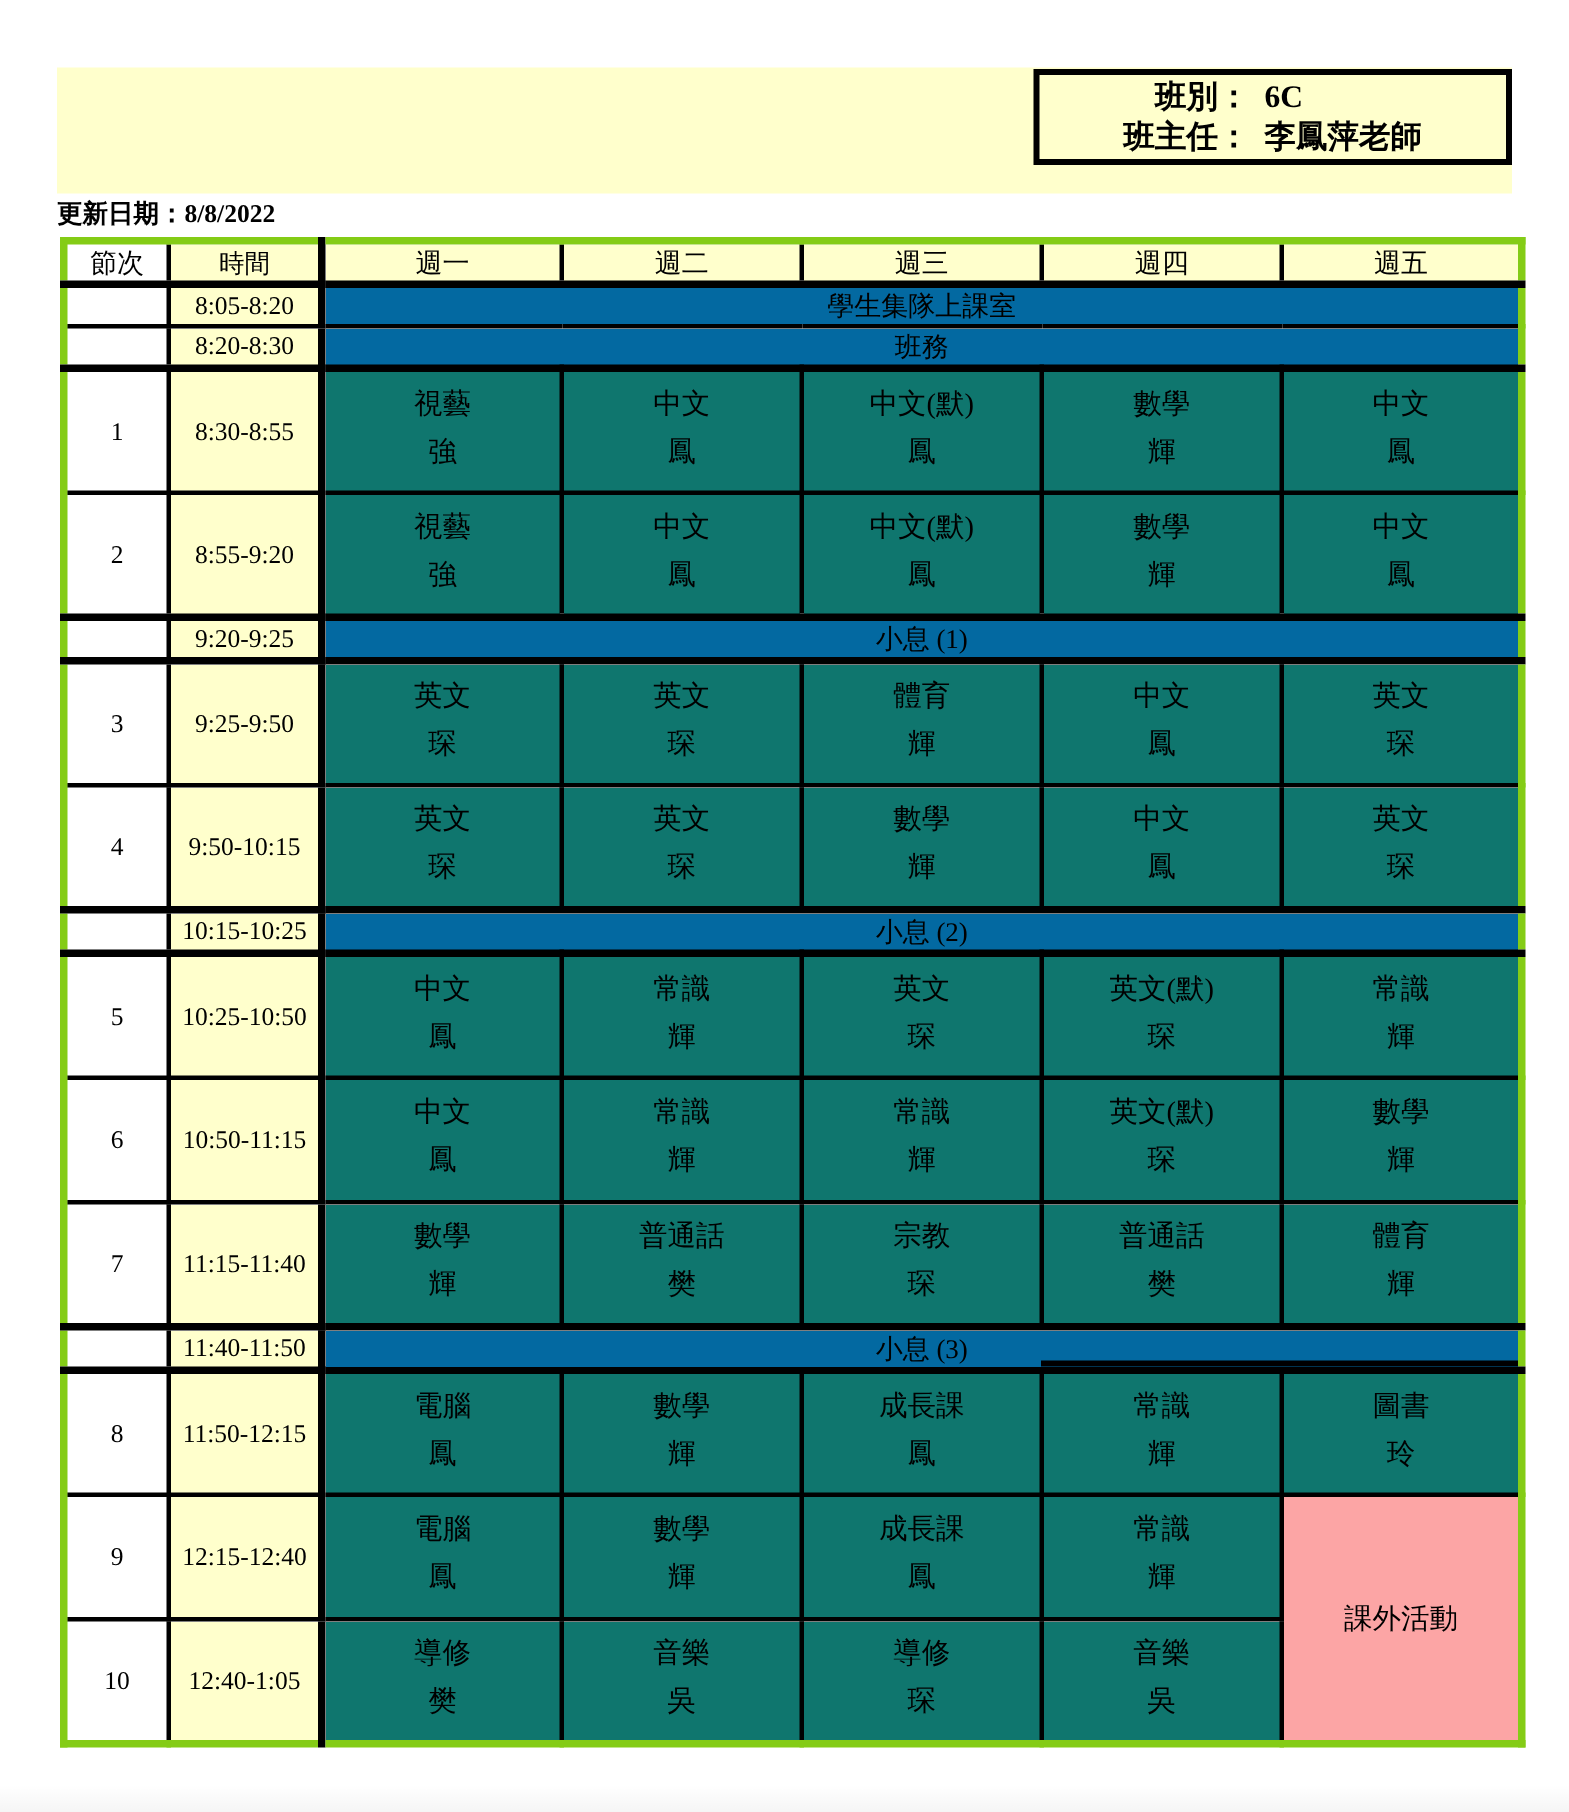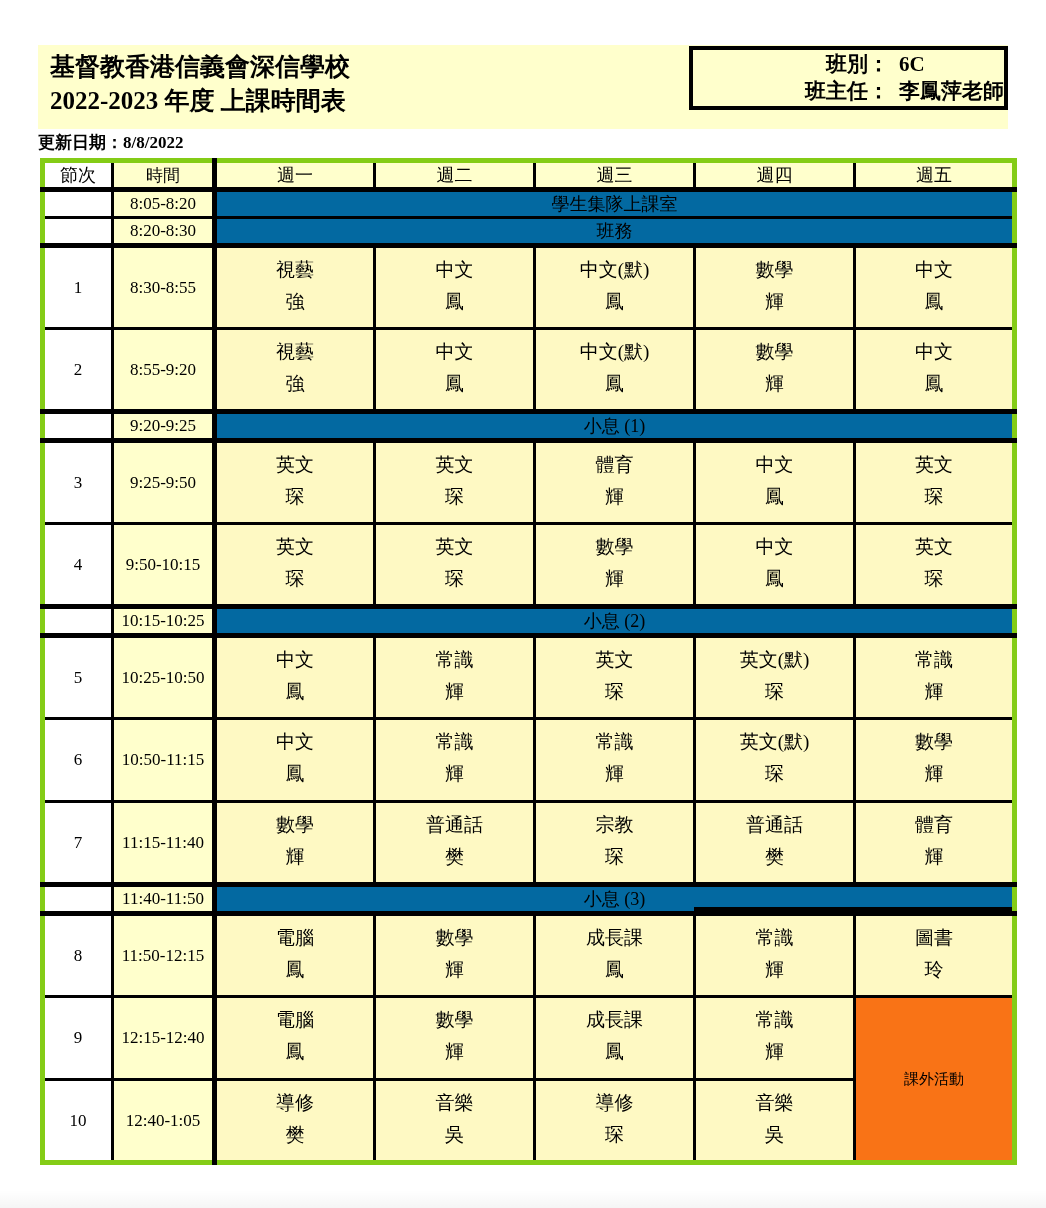--- a/index.html
+++ b/index.html
@@ -23,21 +23,21 @@
     font-size: 25px; font-weight: bold;
     line-height: 34px;
     white-space: nowrap;
   }
   .class-box {
     position: absolute;
     right: 0px; top: 1px;
     width: 319px; height: 64px;
     border: 4px solid #000;
     background: #FFFFCC;
-    display: flex; align-items: center; justify-content: flex-end;
+    display: flex; align-items: center; justify-content: center;
   }
   .class-grid {
     display: grid;
     grid-template-columns: auto auto;
     column-gap: 10px;
     font-size: 21px; font-weight: bold;
     line-height: 27px;
   }
   .class-grid .lbl { text-align: right; }
   .class-grid .val { text-align: left; }
@@ -64,23 +64,23 @@
     padding: 0;
     text-align: center;
     font-weight: normal;
     overflow: hidden;
   }
   
   .t-hd   { background: #ffffff; font-size: 18px; height: 25px; }
   .t-day  { background: #FFFFCC; font-size: 18px; height: 25px; }
   .t-num  { background: #ffffff; font-size: 17px; font-weight: bold; vertical-align: middle; }
   .t-time { background: #FFFFCC; font-size: 17px; vertical-align: middle; border-right-width: 5px !important; }
-  .t-subj { background: #fef9c3; vertical-align: top; }
+  .t-subj { background: #0f766e; vertical-align: top; }
   .t-span { background: #0369a1; font-size: 18px; vertical-align: middle; }
-  .t-act  { background: #f97316; font-size: 15px; vertical-align: middle; }
+  .t-act  { background: #fca5a5; font-size: 19px; vertical-align: middle; }
 
   .t-subj .s, .t-subj .tn {
     font-size: 19px;
     line-height: 32px;
   }
   .t-subj .s { margin-top: 6px; }
 
   
   tr.r-sm  td { height: 24px; }
   tr.r-brk td { height: 27px; }
@@ -104,24 +104,20 @@
     position: absolute;
     left: 0; bottom: 0;
     width: 100%; height: 18px;
     background: linear-gradient(to bottom, rgba(0,0,0,0), rgba(0,0,0,0.04));
   }
 </style>
 </head>
 <body>
 
 <div class="band">
-  <div class="title-block">
-    <div>基督教香港信義會深信學校</div>
-    <div>2022-2023 年度 上課時間表</div>
-  </div>
   <div class="class-box">
     <div class="class-grid">
       <span class="lbl">班別：</span>
       <span class="val">6C</span>
       <span class="lbl">班主任：</span>
       <span class="val">李鳳萍老師</span>
     </div>
   </div>
 </div>
 

